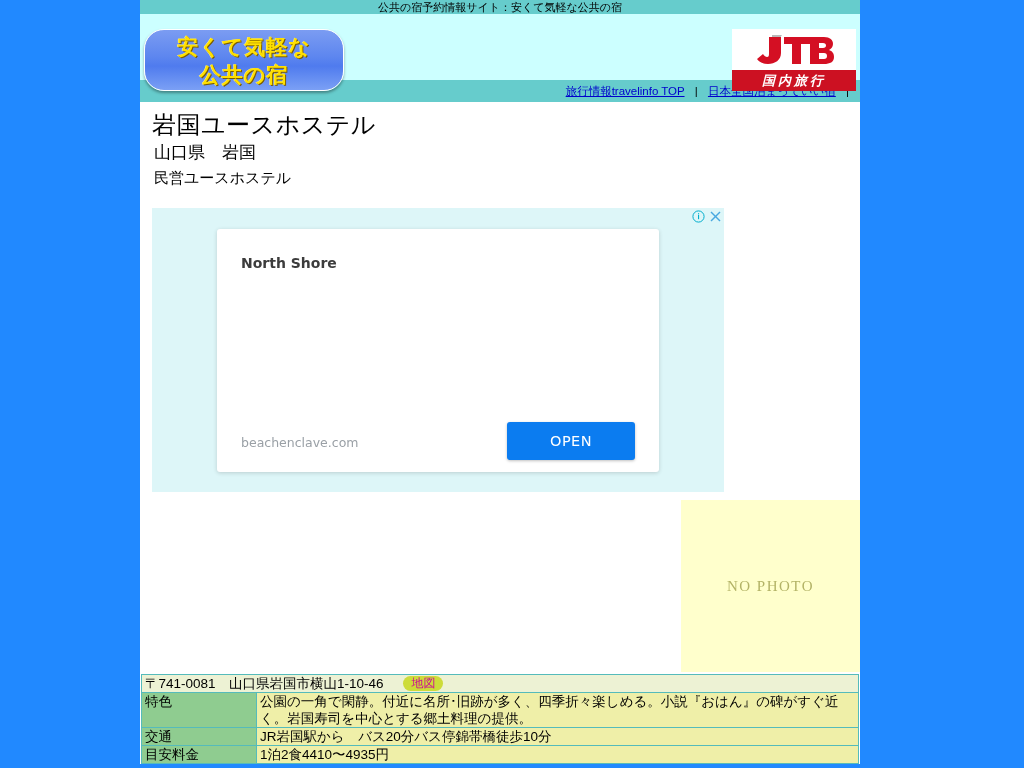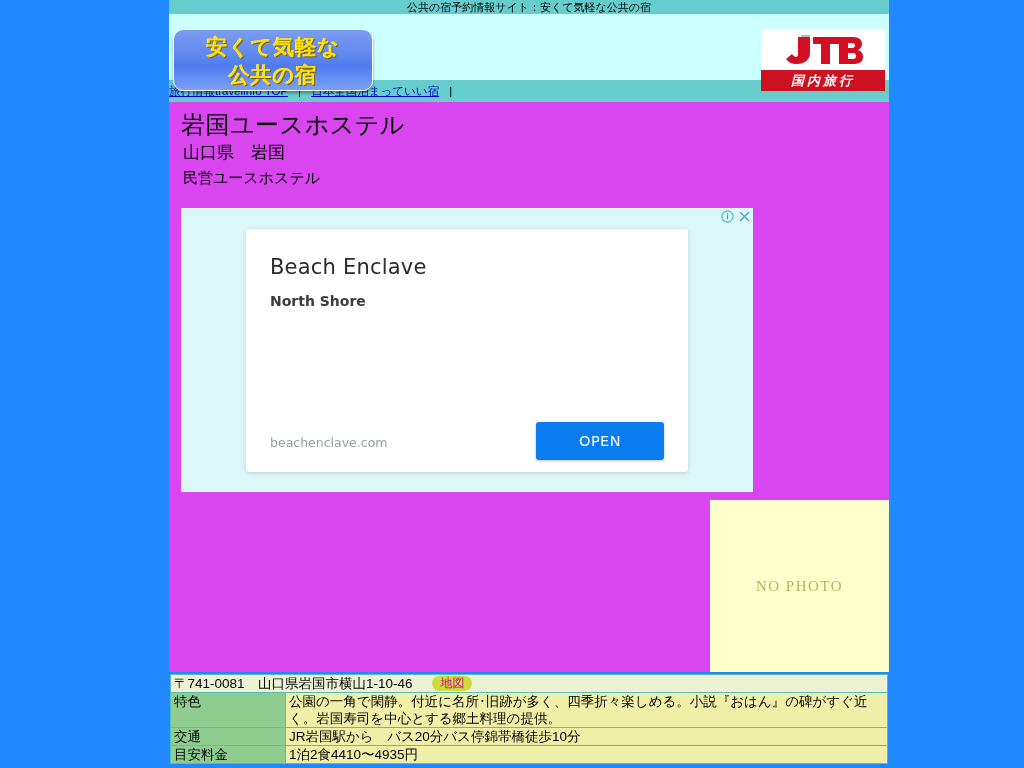--- a/index.html
+++ b/index.html
@@ -12,25 +12,25 @@
     overflow: hidden;
     background: #2189ff;
     font-family: "Liberation Sans", "DejaVu Sans", sans-serif;
     font-size: 13px;
     color: #000;
   }
 
   
   .page {
     position: absolute;
-    left: 169px;
+    left: 140px;
     top: 0;
     width: 720px;
-    height: 672px;
-    background: #d946ef;
+    height: 764px;
+    background: #ffffff;
   }
 
   
   .title-strip {
     height: 14px;
     background: #66cccc;
     text-align: center;
     font-size: 11px;
     line-height: 14px;
     color: #000;
@@ -43,21 +43,21 @@
     position: relative;
     height: 66px;
     background: #ccffff;
   }
   .logo-btn {
     position: absolute;
     left: 4px;
     top: 15px;
     width: 200px;
     height: 62px;
-    border-radius: 10px;
+    border-radius: 20px;
     background: linear-gradient(180deg, #7b9cf2 0%, #5d86ef 45%, #4f7bee 60%, #7ba0f5 100%);
     box-shadow: 0 2px 3px rgba(0,0,0,0.35);
     border: 1px solid #ffffff;
     box-sizing: border-box;
     text-align: center;
     cursor: pointer;
   }
   .logo-btn .l1, .logo-btn .l2 {
     display: block;
     font-family: "DejaVu Sans", sans-serif;
@@ -95,21 +95,21 @@
     font-weight: bold;
     line-height: 21px;
     text-align: center;
     letter-spacing: 3px;
   }
 
   
   .navbar {
     height: 22px;
     background: #66cccc;
-    text-align: left;
+    text-align: right;
     line-height: 22px;
     padding-right: 4px;
     font-size: 11.5px;
     white-space: nowrap;
   }
   .navbar a {
     color: #0000cc;
     text-decoration: underline;
     cursor: pointer;
   }
@@ -332,21 +332,20 @@
       </span>
       <span>
         <svg width="13" height="13" viewBox="0 0 13 13">
           <line x1="2" y1="2" x2="11" y2="11" stroke="#49a8e0" stroke-width="1.4"></line>
           <line x1="11" y1="2" x2="2" y2="11" stroke="#49a8e0" stroke-width="1.4"></line>
         </svg>
       </span>
     </div>
 
     <div class="ad-card">
-      <div class="ad-title">Beach Enclave</div>
       <div class="ad-sub">North Shore</div>
       <div class="ad-url">beachenclave.com</div>
       <button class="ad-open">OPEN</button>
     </div>
   </div>
 
   <div class="nophoto">NO PHOTO</div>
 
   <div class="info">
     <table class="info-table">

